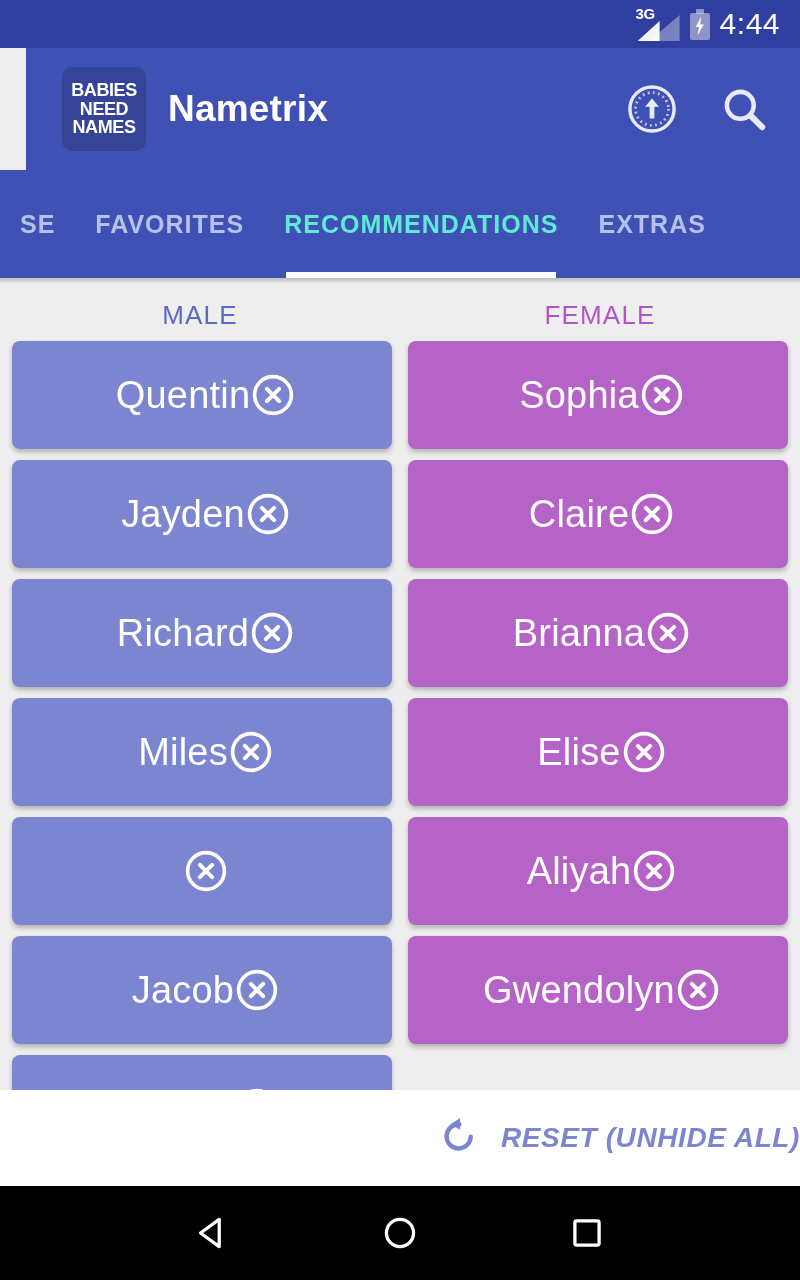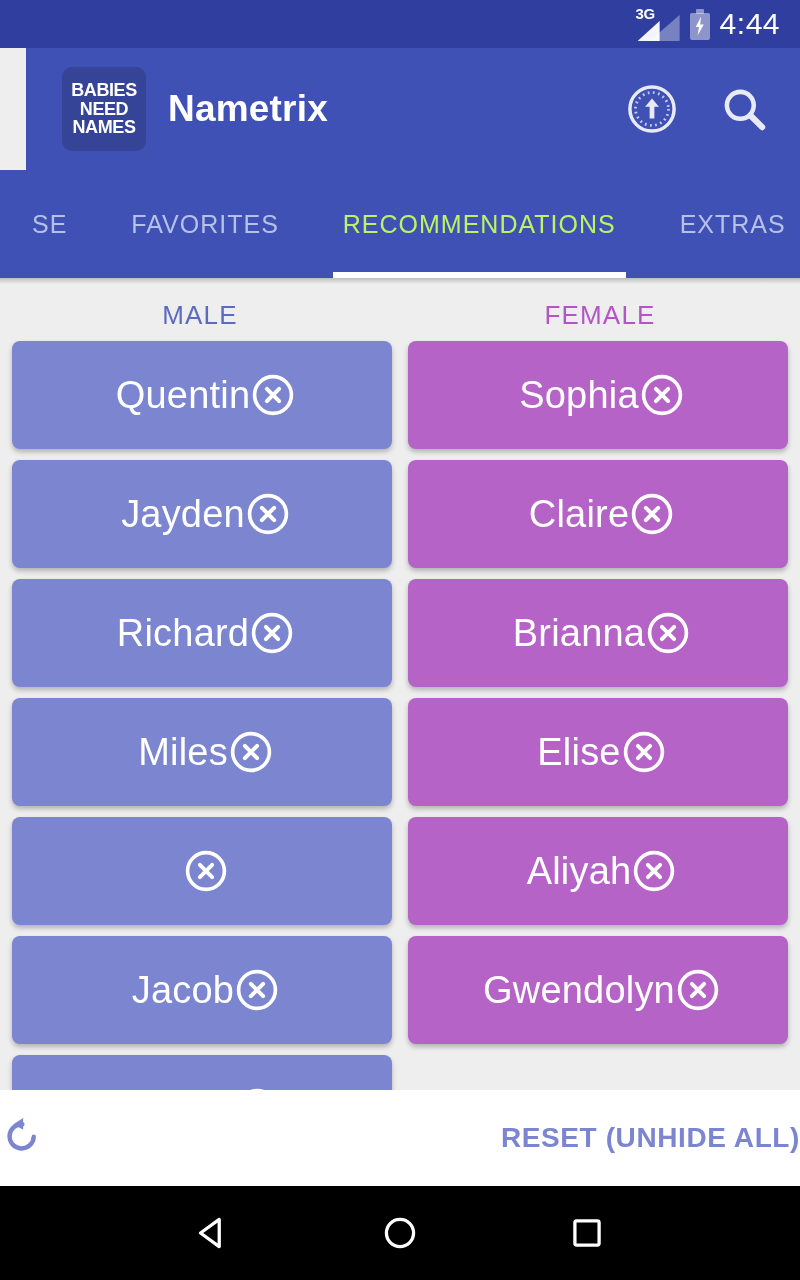--- a/index.html
+++ b/index.html
@@ -60,25 +60,25 @@
   }
   .bar-actions{ display:flex; align-items:center; gap:36px; }
   .icon-btn{ width:56px; height:56px; display:flex; align-items:center; justify-content:center; }
 
   
   .tab-bar{
     height:108px; background:#3f51b5; display:flex; align-items:center;
     position:relative; overflow:hidden;
   }
   .tab{
-    color:#b7c0e8; font-size:25px; font-weight:normal; letter-spacing:1px;
-    padding:0 32px; height:100%; display:flex; align-items:center; white-space:nowrap;
+    color:#b7c0e8; font-size:25px; font-weight:bold; letter-spacing:1px;
+    padding:0 20px; height:100%; display:flex; align-items:center; white-space:nowrap;
     position:relative;
   }
-  .tab.active{ color:#bef264; }
+  .tab.active{ color:#5eead4; }
   .tab.active::after{
     content:""; position:absolute; left:22px; right:22px; bottom:0;
     height:6px; background:#ffffff;
   }
   .bar-shadow{ height:6px; background:linear-gradient(#bdbdbd,#eeeeee); }
 
   
   .content{ position:relative; height:812px; overflow:hidden; background:#eeeeee; }
   .col-heads{ display:flex; padding:16px 0 10px; }
   .col-head{
@@ -96,22 +96,22 @@
     color:#ffffff;
   }
   .name-card.male{ background:#7b85d0; }
   .name-card.female{ background:#b563c6; }
   .name-label{ font-size:38px; font-weight:400; letter-spacing:.2px; }
   .hide-btn{ width:46px; height:46px; flex:none; }
 
   
   .reset-bar{
     position:absolute; left:0; right:0; bottom:94px; height:96px;
-    background:#ffffff; display:flex; align-items:center; justify-content:space-between;
-    gap:20px; z-index:5;
+    background:#ffffff; display:flex; align-items:center; justify-content:flex-end;
+    gap:20px; z-index:5;font-style:italic;
   }
   .reset-label{
     color:#7b85d0; font-size:28px; font-weight:bold; letter-spacing:.6px;
   }
 
   
   .nav-bar{
     position:absolute; left:0; right:0; bottom:0; height:94px; background:#000000;
     display:flex; align-items:center; justify-content:space-around; padding:0 120px;
   }

